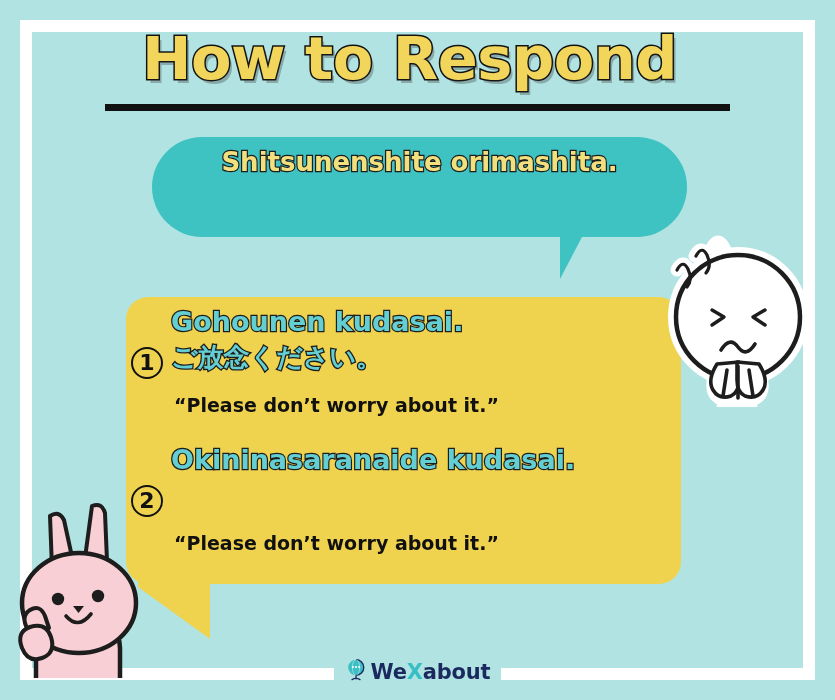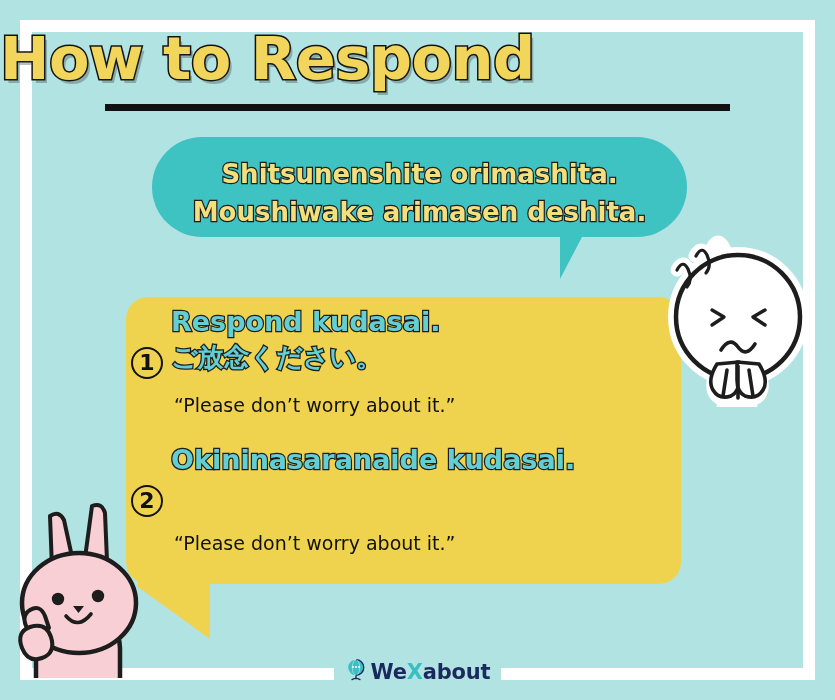--- a/index.html
+++ b/index.html
@@ -39,22 +39,23 @@
     width: 771px; height: 636px;
     background: #b2e3e3;
     z-index: 1;
   }
 
   
   .title-wrap {
     position: absolute;
     left: 0; top: 28px;
     width: 803px;
-    text-align: left;
+    text-align: center;
     z-index: 10;
+    padding-left: 8px;
   }
   .title {
     display: inline-block;
     font-size: 59px;
     font-weight: 700;
     letter-spacing: -0.5px;
     color: #f2d65c;
     -webkit-text-stroke: 3px #111111;
     paint-order: stroke fill;
     text-shadow: 3px 4px 0 rgba(40,40,40,0.30);
@@ -83,21 +84,21 @@
     left: 560px; top: 225px;
     width: 0; height: 0;
     border-left: 22px solid #3ec2c2;
     border-top: 12px solid #3ec2c2;
     border-bottom: 42px solid transparent;
     border-right: 82px solid transparent;
     z-index: 7;
   }
   .teal-text {
     position: absolute;
-    left: 152px; top: 156px;
+    left: 152px; top: 144px;
     width: 535px;
     text-align: center;
     z-index: 9;
   }
   .teal-line {
     font-size: 26px;
     font-weight: 700;
     color: #f2df7e;
     -webkit-text-stroke: 2.4px #1d1d1d;
     paint-order: stroke fill;
@@ -171,21 +172,21 @@
     -webkit-text-stroke: 2.6px #1d1d1d;
     paint-order: stroke fill;
     font-family: "DejaVu Sans", sans-serif;
     line-height: 1.35;
     white-space: nowrap;
   }
   .english {
     margin-left: 48px;
     margin-top: 4px;
     font-size: 19px;
-    font-weight: 400;
+    font-weight: 700;
     color: #111111;
     font-family: "DejaVu Sans", sans-serif;
     white-space: nowrap;
   }
 
   
   .char-white {
     position: absolute;
     left: 655px; top: 232px;
     width: 165px; height: 175px;
@@ -243,28 +244,27 @@
 
   <div class="title-wrap">
     <span class="title">How to Respond</span>
   </div>
   <div class="title-rule"></div>
 
   <div class="teal-tail"></div>
   <div class="teal-bubble"></div>
   <div class="teal-text">
     <div class="teal-line">Shitsunenshite orimashita.</div>
-    <div class="teal-line">Moushiwake arimasen deshita.</div>
   </div>
 
   <div class="yellow-tail"></div>
   <div class="yellow-box"></div>
 
   <div class="entry entry-1">
-    <div class="romaji">Respond kudasai.</div>
+    <div class="romaji">Gohounen kudasai.</div>
     <div class="jp-row">
       <div class="circle-num">1</div>
       <div class="japanese">ご放念ください。</div>
     </div>
     <div class="english">“Please don’t worry about it.”</div>
   </div>
 
   <div class="entry entry-2">
     <div class="romaji">Okininasaranaide kudasai.</div>
     <div class="jp-row">

